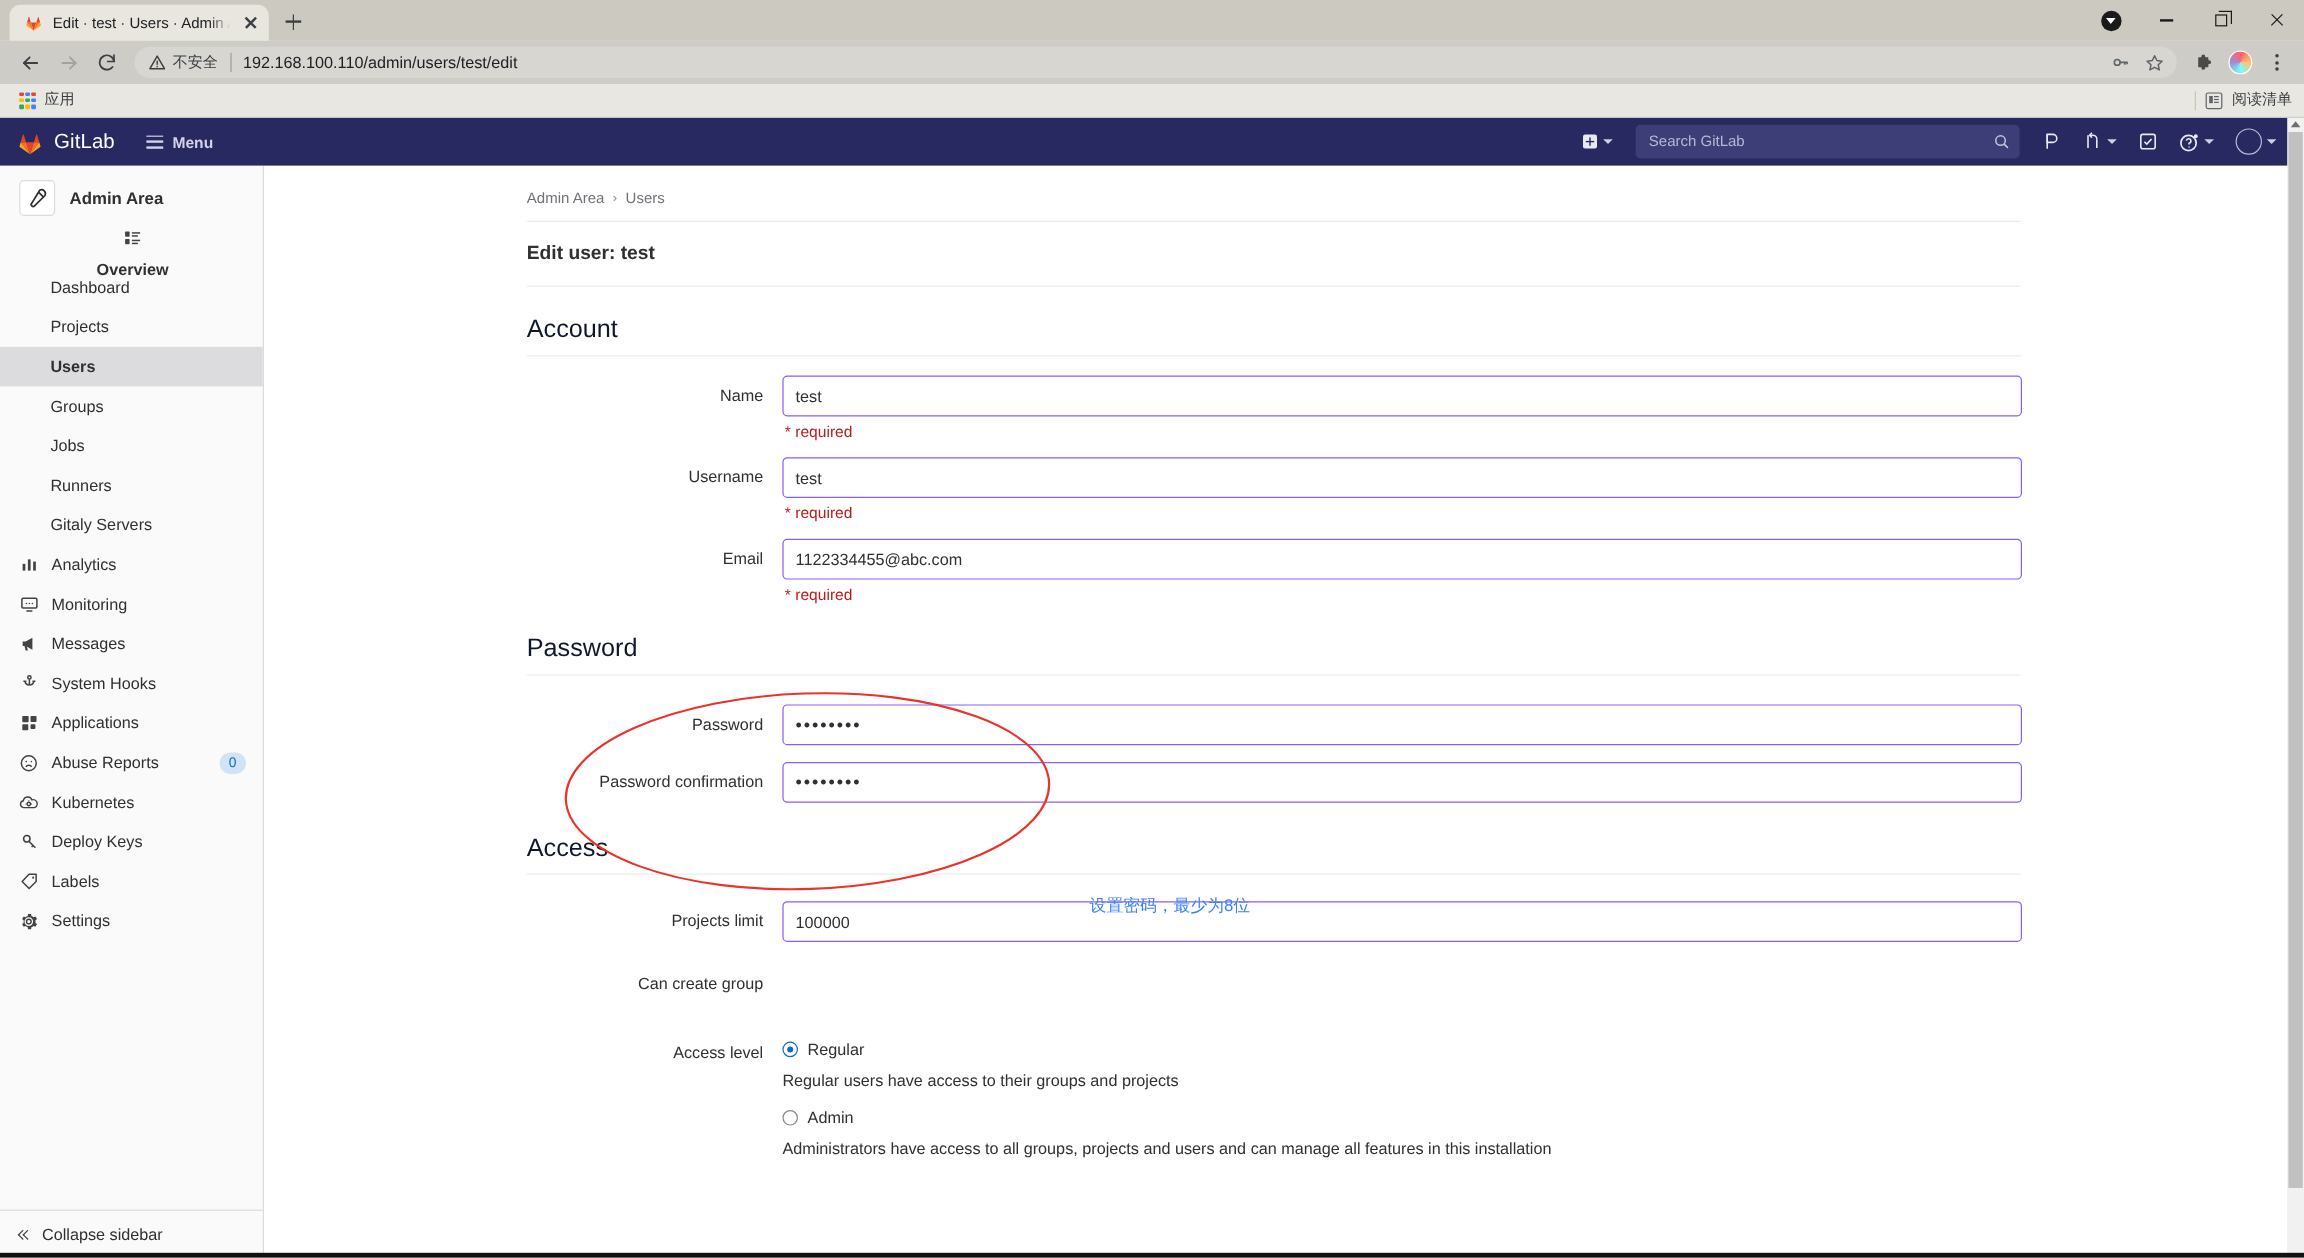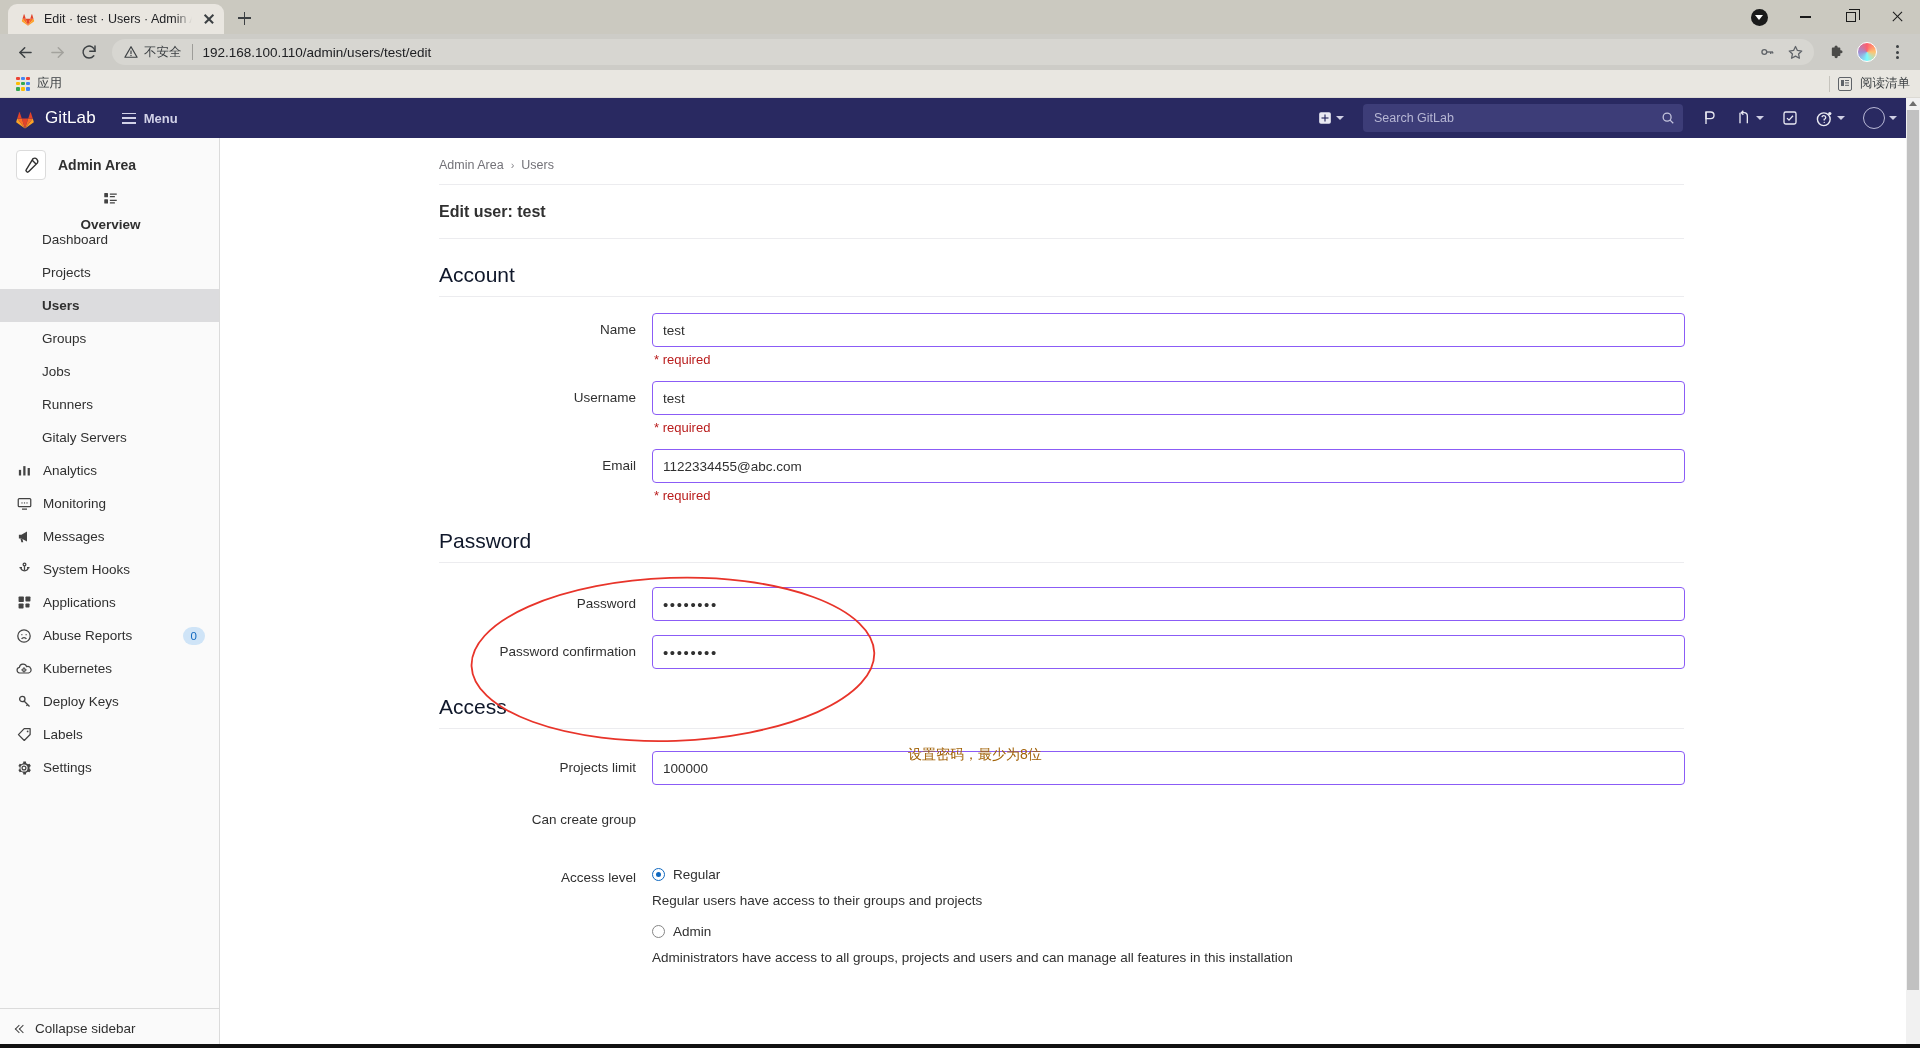--- a/index.html
+++ b/index.html
@@ -205,21 +205,21 @@
   .radio-row { display:flex; align-items:center; gap:8px; padding-top: 6px; }
   .radio { width:13px; height:13px; border-radius:50%; border:1.4px solid #868686; background:#fff; position:relative; }
   .radio.on { border-color:#1068bf; }
   .radio.on::after { content:''; position:absolute; left:2.6px; top:2.6px; width:5px; height:5px; border-radius:50%; background:#1068bf; }
   .radio-label { font-size:13.5px; color:#303030; }
   .radio-desc { font-size:13.5px; color:#303030; padding: 11px 0 10px 0; }
 
   
   .annot-layer { position:absolute; left:0; top:0; width:100%; height:100%; pointer-events:none; z-index: 9; }
   .annot-text {
-    position:absolute; color:#a16207; font-size:14px; white-space:nowrap;
+    position:absolute; color:#3b82f6; font-size:14px; white-space:nowrap;
   }
 
   
   .vscroll { position:absolute; right:0; top:0; bottom:0; width:14px; background:#f1f1f1; z-index:8; }
   .vscroll .arrow-up {
     position:absolute; left:3px; top:3px; width:0;height:0;
     border-left:4px solid transparent;border-right:4px solid transparent;border-bottom:5px solid #6e6e6e;
   }
   .vscroll .thumb { position:absolute; left:1px; top:12px; width:12px; height:880px; background:#c1c1c1; border-radius:0; }
   .hscroll-strip { position:absolute; left:0; right:0; bottom:0; height:4px; background:#111; z-index:10; }

